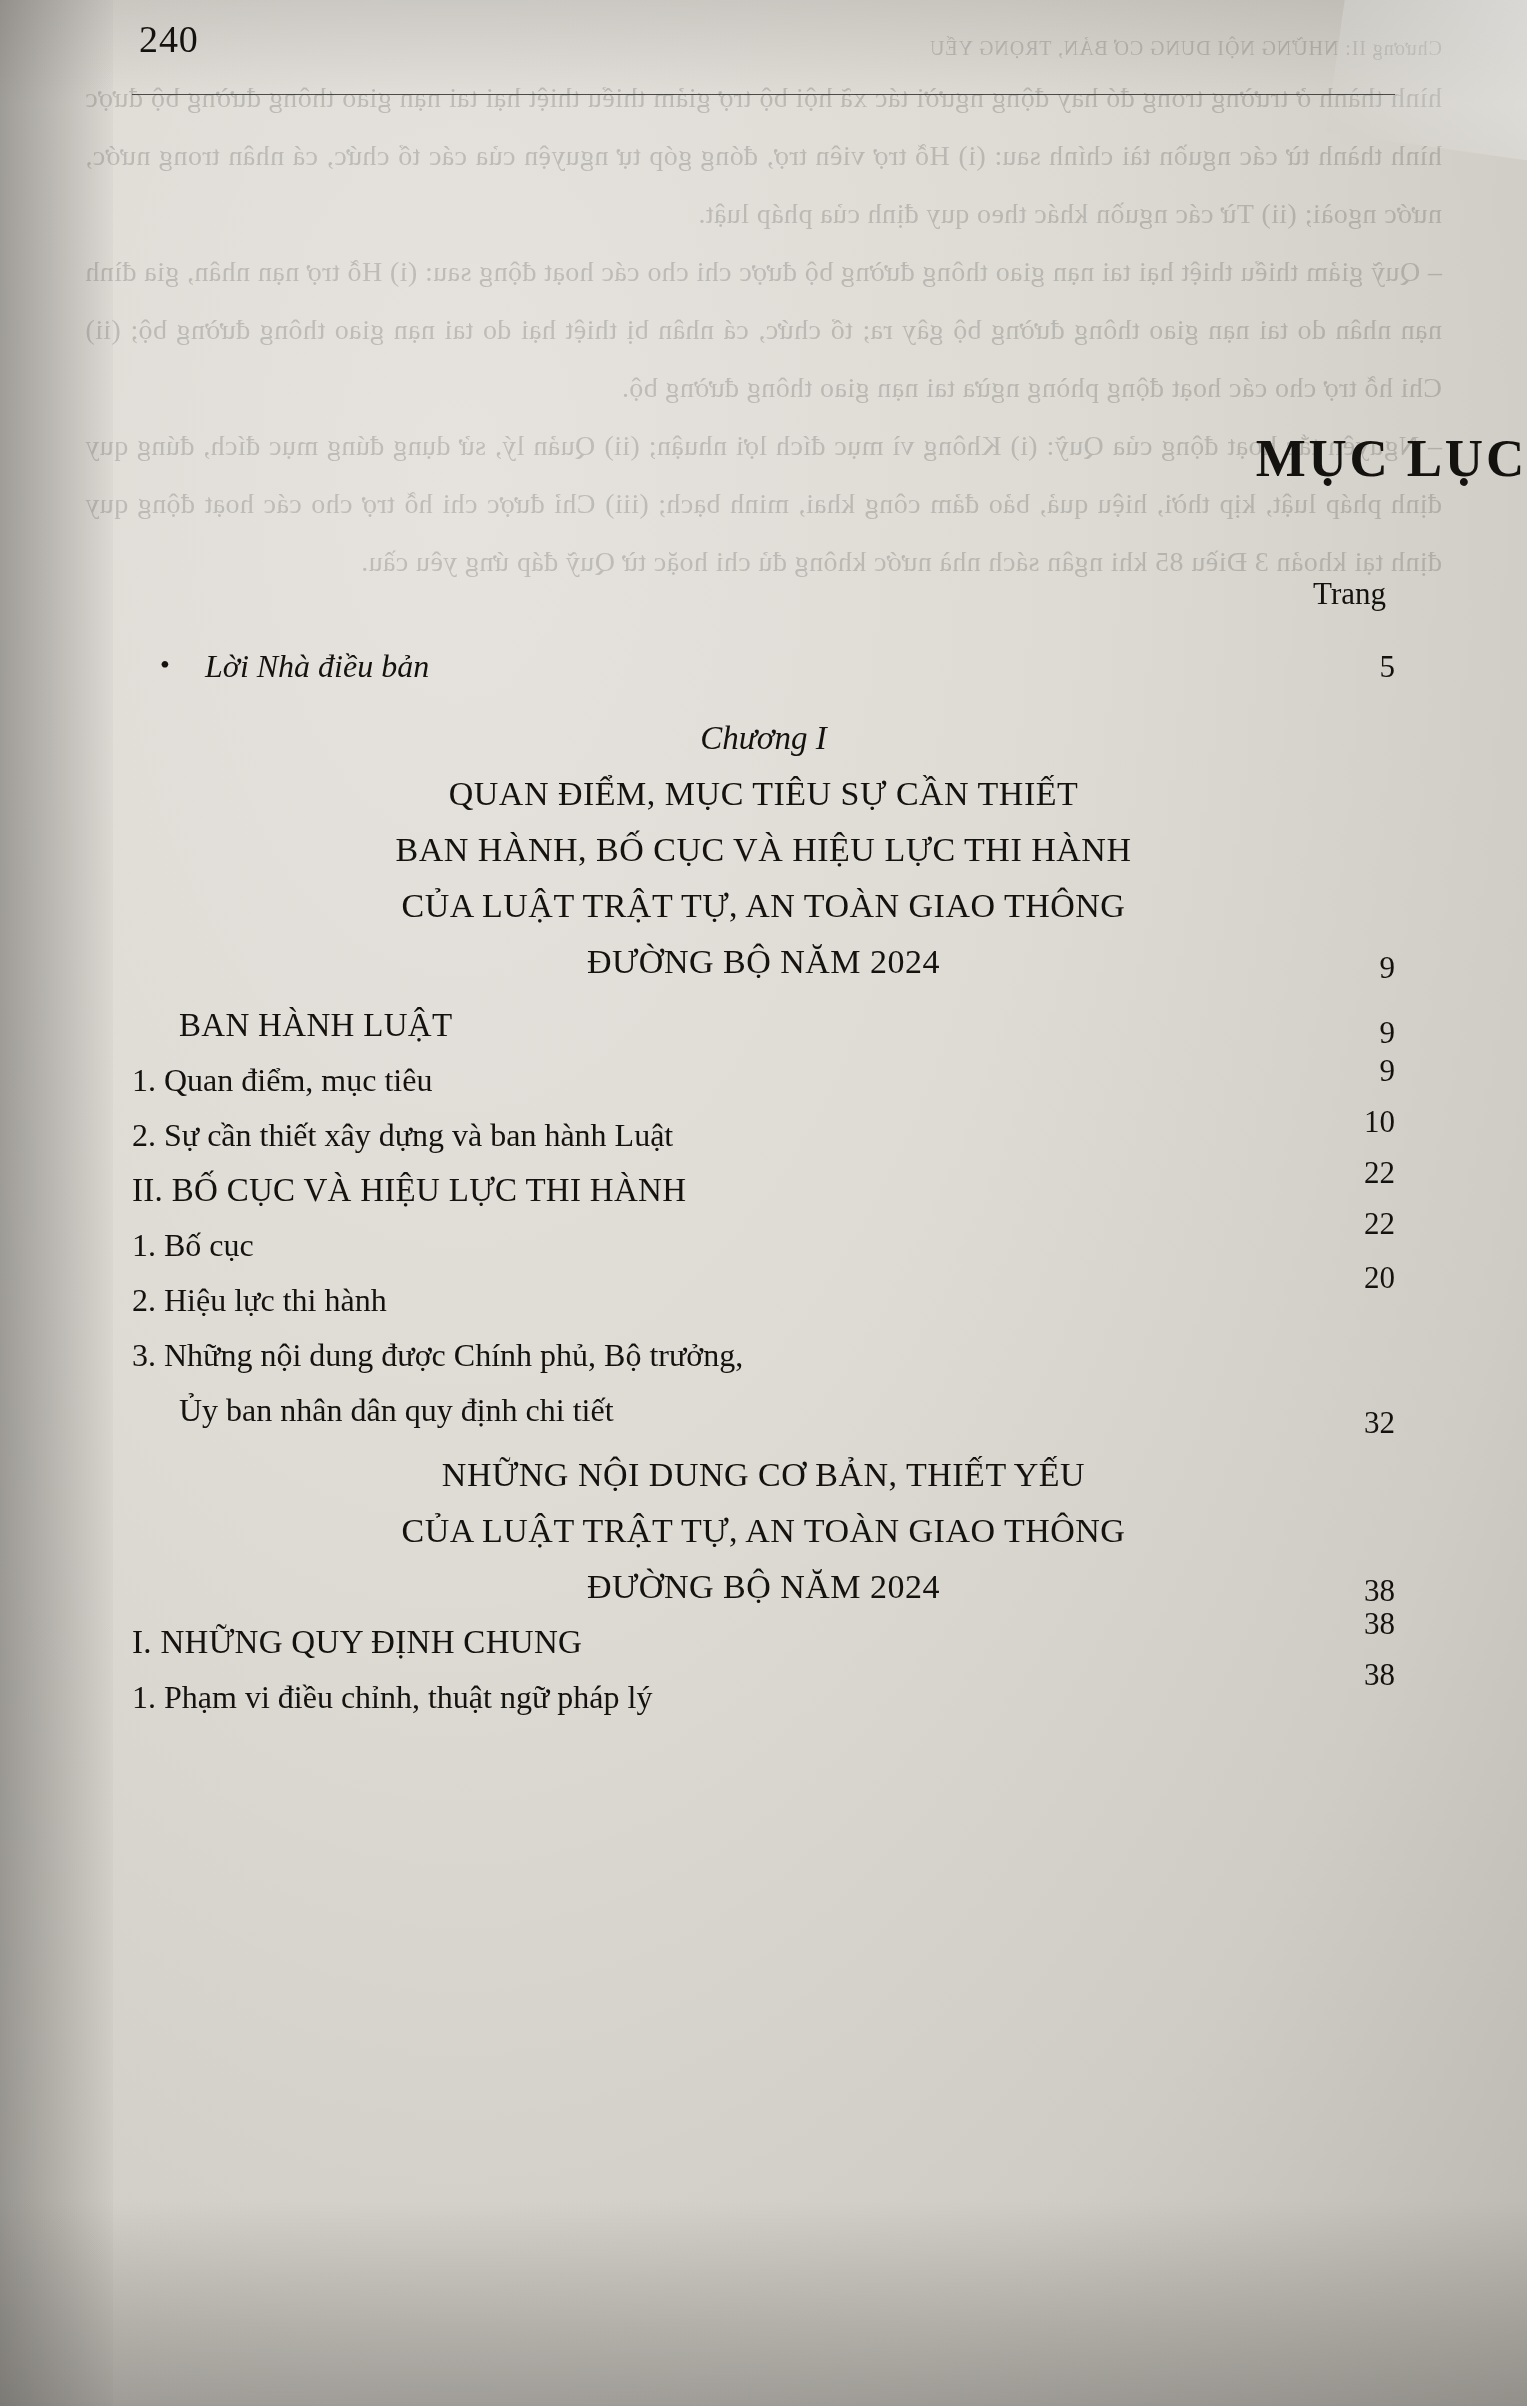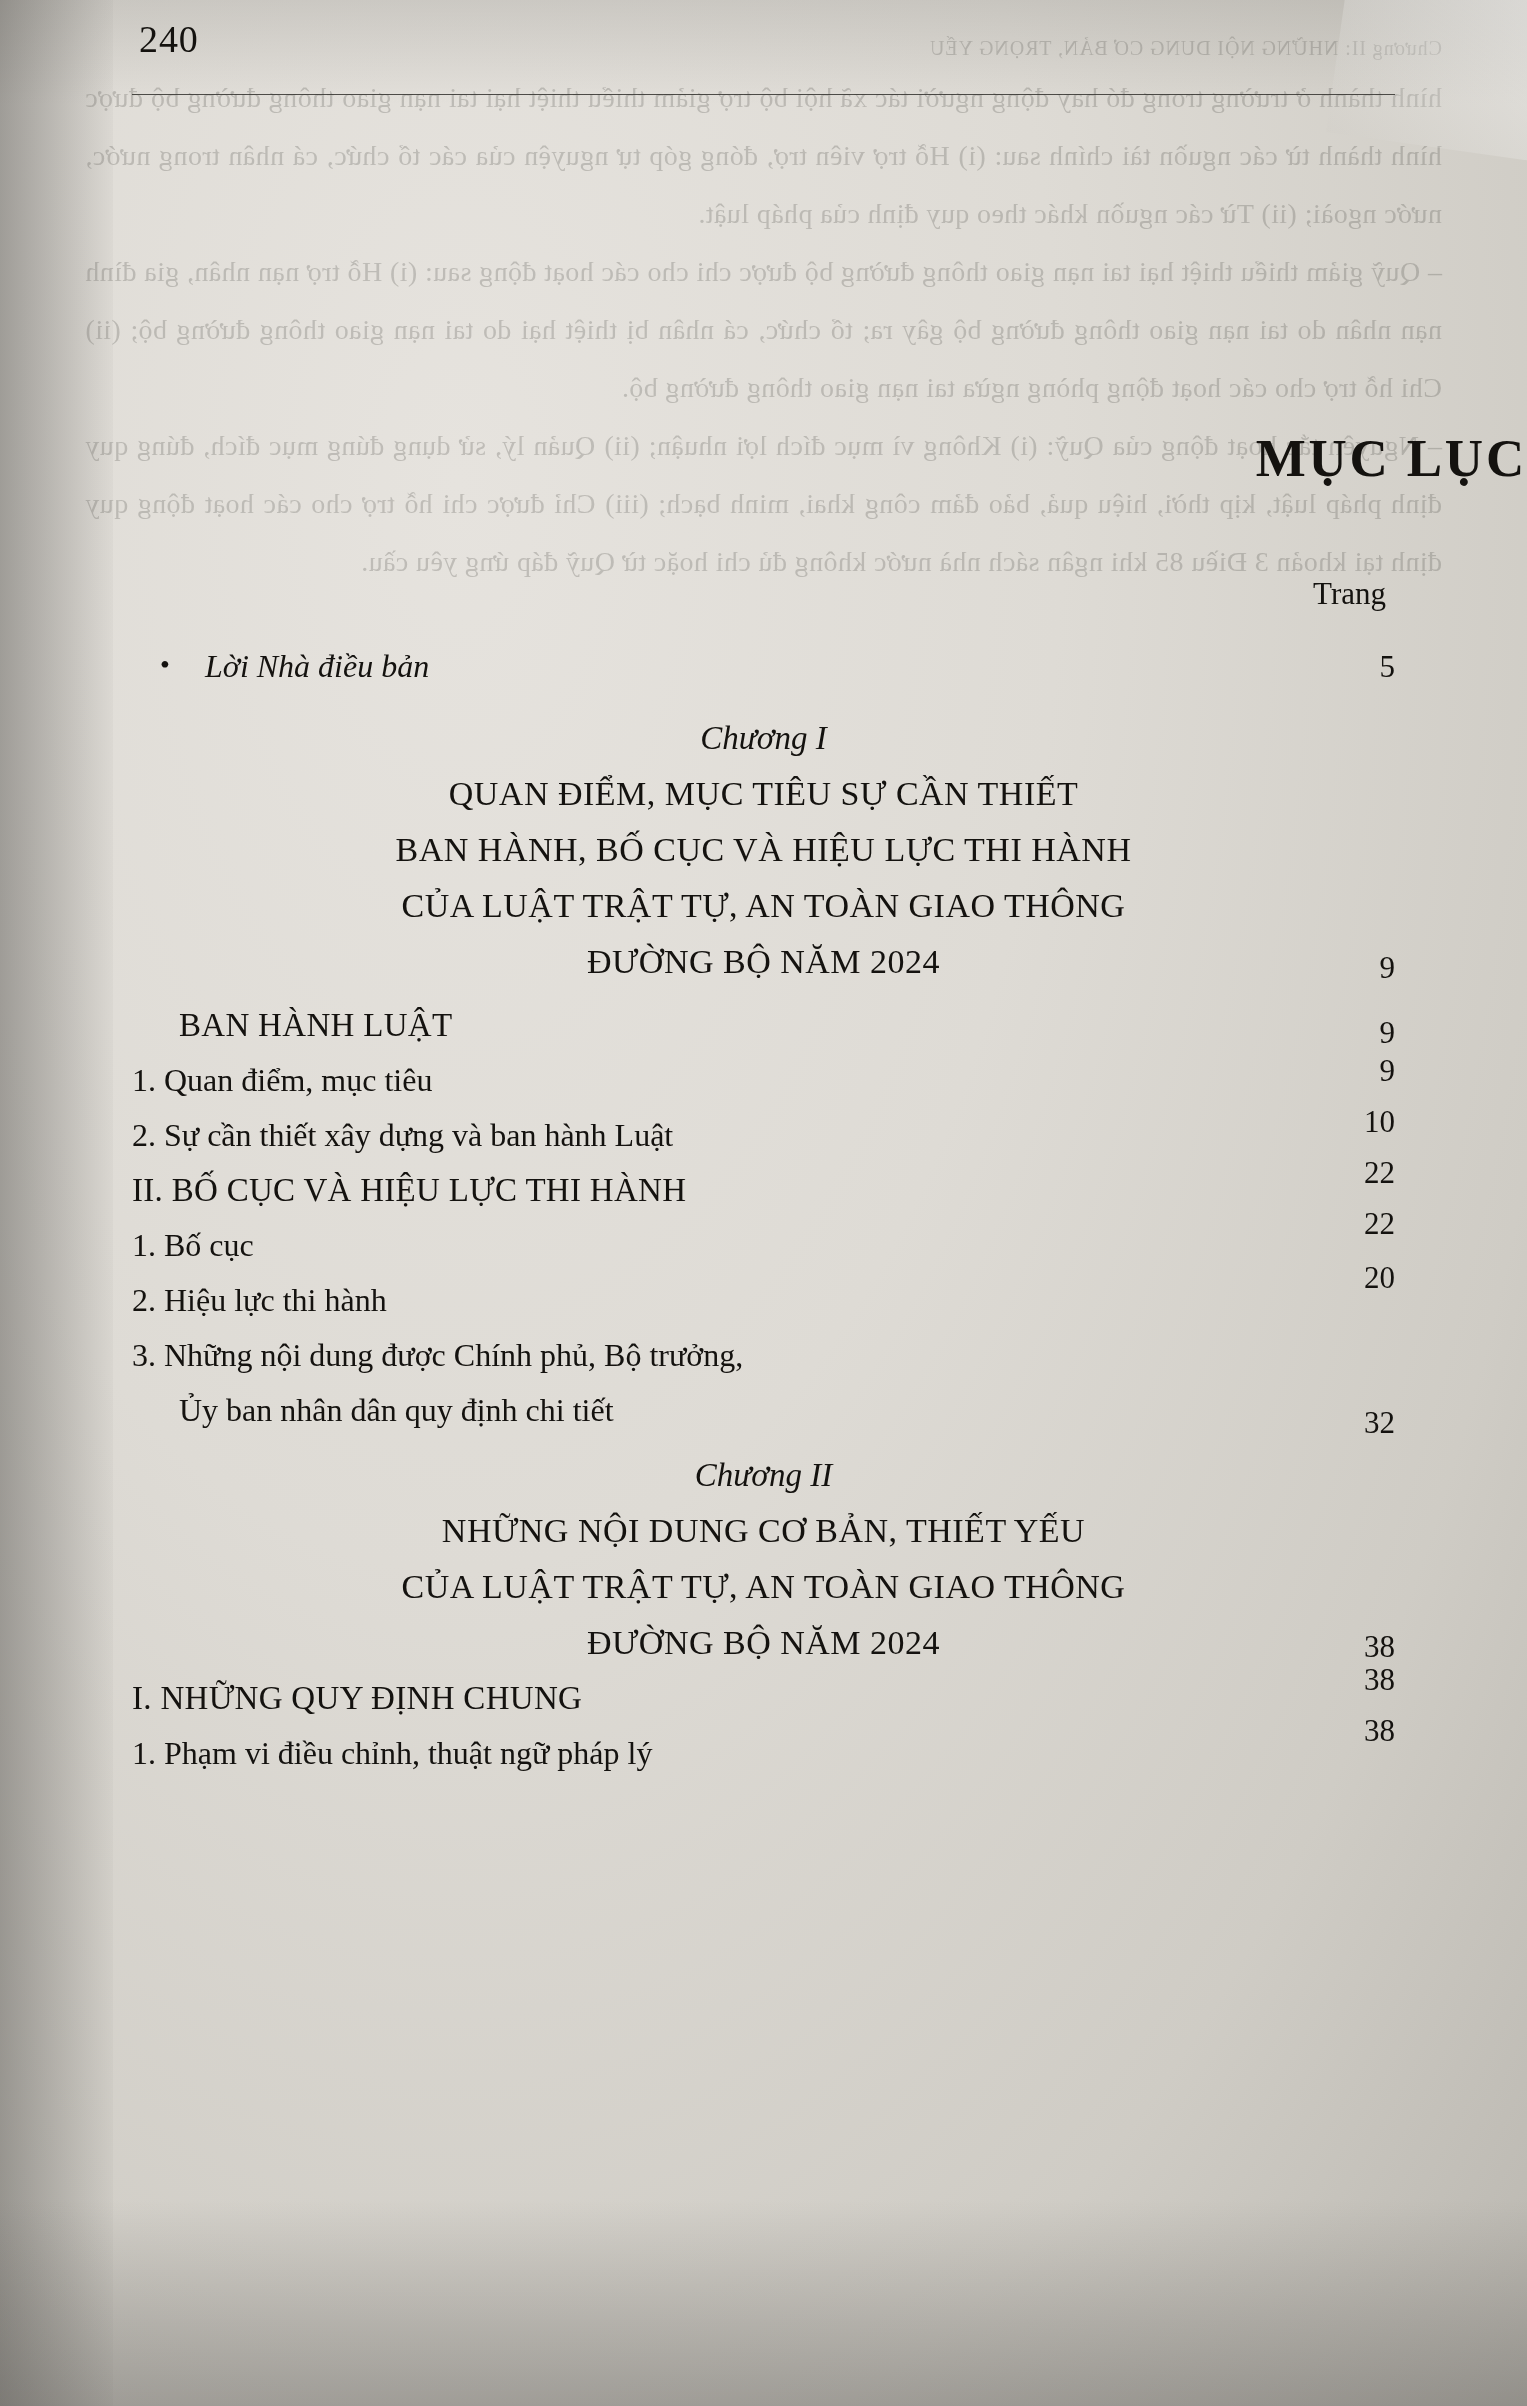--- a/index.html
+++ b/index.html
@@ -257,21 +257,20 @@
         <div class="pg-abs" style="top:-13px;">20</div>
       </div>
 
       <div class="blk">
         <div class="item justify">3.  Những  nội  dung  được  Chính  phủ,  Bộ  trưởng,</div>
         <div class="item indent">Ủy ban nhân dân quy định chi tiết</div>
         <div class="pg-abs" style="bottom:-3.8px;">32</div>
       </div>
 
       <div class="blk" style="margin-top:9.4px;">
-        <div class="chapter-label">Chương II</div>
         <div class="chapter-title">NHỮNG NỘI DUNG CƠ BẢN, THIẾT YẾU</div>
         <div class="chapter-title">CỦA LUẬT TRẬT TỰ, AN TOÀN GIAO THÔNG</div>
         <div class="chapter-title">ĐƯỜNG BỘ NĂM 2024</div>
         <div class="pg-abs" style="bottom:5.6px;">38</div>
       </div>
 
       <div class="blk">
         <div class="section">I. NHỮNG QUY ĐỊNH CHUNG</div>
         <div class="pg-abs" style="top:-9.4px;">38</div>
       </div>

